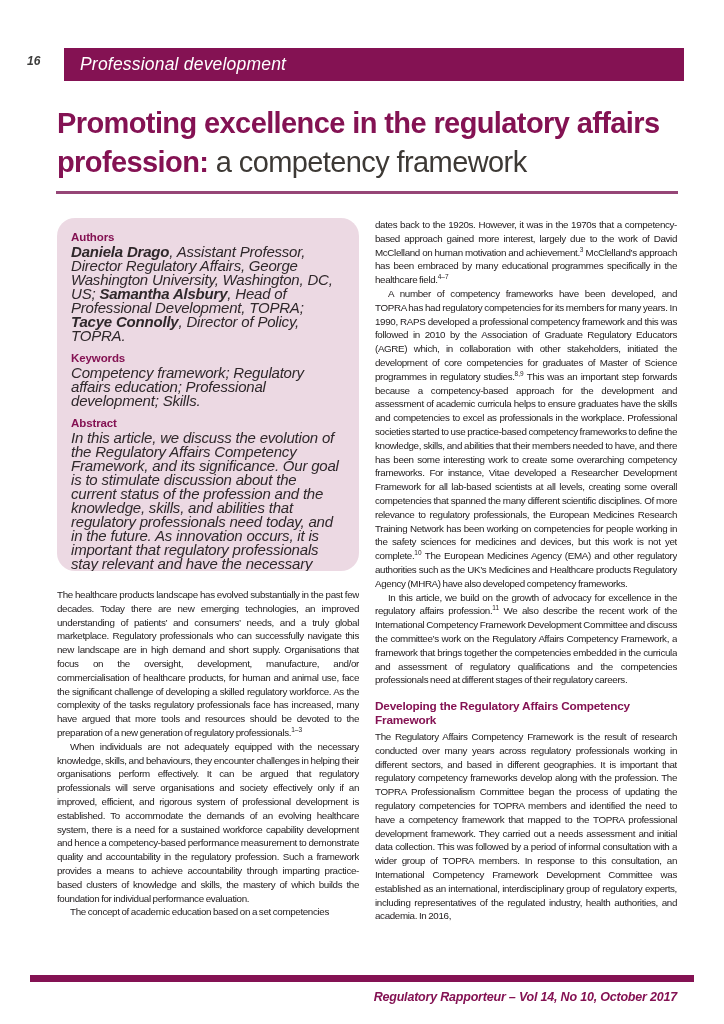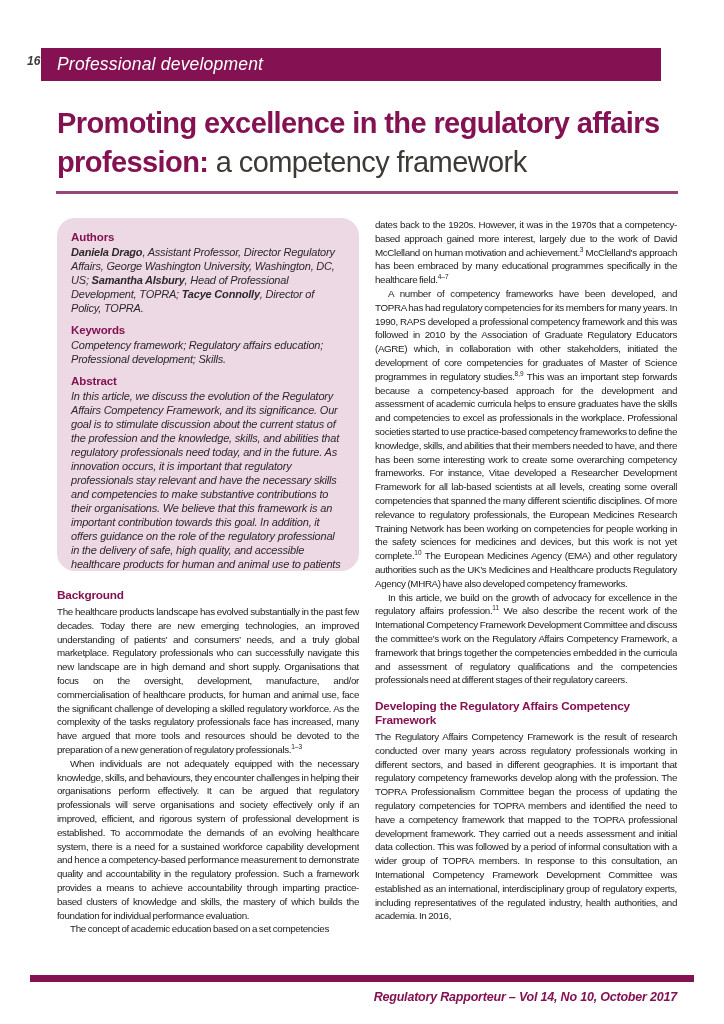--- a/index.html
+++ b/index.html
@@ -6,21 +6,21 @@
   body{
     width:724px;height:1024px;position:relative;background:#ffffff;
     font-family:"Liberation Sans", sans-serif;color:#252122;overflow:hidden;
   }
   
   .page-num{
     position:absolute;left:27px;top:54px;font-size:12px;font-style:italic;
     font-weight:bold;color:#3c3c3b;
   }
   .banner{
-    position:absolute;left:41px;top:48px;width:620px;height:33px;
+    position:absolute;left:64px;top:48px;width:620px;height:33px;
     background:#841253;display:flex;align-items:center;padding-left:16px;
     box-sizing:border-box;
   }
   .banner span{color:#ffffff;font-style:italic;font-size:17.5px;letter-spacing:.2px;}
   
   .title{
     position:absolute;left:57px;top:96px;width:622px;
     font-size:29px;line-height:39px;letter-spacing:-.6px;margin-top:8px;
   }
   .title .t-em{color:#841253;font-weight:bold;}
@@ -31,21 +31,21 @@
   
   .infobox{
     position:absolute;left:57px;top:218px;width:302px;height:353px;
     background:#ecd9e3;border-radius:18px;padding:13px 14px;box-sizing:border-box;
     overflow:hidden;
   }
   .infobox h4{
     margin:0 0 2px 0;color:#841253;font-size:11.5px;font-weight:bold;letter-spacing:-.1px;
   }
   .infobox p{
-    margin:0 0 9px 0;font-style:italic;font-size:11px;line-height:14px;
+    margin:0 0 9px 0;font-style:italic;font-size:15px;line-height:14px;
     color:#2f282b;letter-spacing:-.2px;
   }
   .infobox p b{font-weight:bold;}
   
   .col{position:absolute;width:302px;overflow:hidden;}
   .col-left{left:57px;top:588px;height:385px;}
   .col-right{left:375px;top:218px;height:755px;}
   h3.sec{
     margin:0 0 3px 0;color:#841253;font-size:11.8px;font-weight:bold;letter-spacing:-.2px;
   }
@@ -83,21 +83,20 @@
 <div class="infobox">
   <h4>Authors</h4>
   <p><b>Daniela Drago</b><span>, Assistant Professor, Director Regulatory Affairs, George Washington University, Washington, DC, US; </span><b>Samantha Alsbury</b><span>, Head of Professional Development, TOPRA; </span><b>Tacye Connolly</b><span>, Director of Policy, TOPRA.</span></p>
   <h4>Keywords</h4>
   <p>Competency framework; Regulatory affairs education; Professional development; Skills.</p>
   <h4>Abstract</h4>
   <p>In this article, we discuss the evolution of the Regulatory Affairs Competency Framework, and its significance. Our goal is to stimulate discussion about the current status of the profession and the knowledge, skills, and abilities that regulatory professionals need today, and in the future. As innovation occurs, it is important that regulatory professionals stay relevant and have the necessary skills and competencies to make substantive contributions to their organisations. We believe that this framework is an important contribution towards this goal. In addition, it offers guidance on the role of the regulatory professional in the delivery of safe, high quality, and accessible healthcare products for human and animal use to patients and consumers worldwide.</p>
 </div>
 
 <div class="col col-left">
-  <h3 class="sec">Background</h3>
   <p class="body"><span>The healthcare products landscape has evolved substantially in the past few decades. Today there are new emerging technologies, an improved understanding of patients’ and consumers’ needs, and a truly global marketplace. Regulatory professionals who can successfully navigate this new landscape are in high demand and short supply. Organisations that focus on the oversight, development, manufacture, and/or commercialisation of healthcare products, for human and animal use, face the significant challenge of developing a skilled regulatory workforce. As the complexity of the tasks regulatory professionals face has increased, many have argued that more tools and resources should be devoted to the preparation of a new generation of regulatory professionals.</span><sup>1–3</sup></p>
   <p class="body ind">When individuals are not adequately equipped with the necessary knowledge, skills, and behaviours, they encounter challenges in helping their organisations perform effectively. It can be argued that regulatory professionals will serve organisations and society effectively only if an improved, efficient, and rigorous system of professional development is established. To accommodate the demands of an evolving healthcare system, there is a need for a sustained workforce capability development and hence a competency-based performance measurement to demonstrate quality and accountability in the regulatory profession. Such a framework provides a means to achieve accountability through imparting practice-based clusters of knowledge and skills, the mastery of which builds the foundation for individual performance evaluation.</p>
   <p class="body ind">The concept of academic education based on a set competencies</p>
 </div>
 
 <div class="col col-right">
   <p class="body"><span>dates back to the 1920s. However, it was in the 1970s that a competency-based approach gained more interest, largely due to the work of David McClelland on human motivation and achievement.</span><sup>3</sup><span> McClelland’s approach has been embraced by many educational programmes specifically in the healthcare field.</span><sup>4–7</sup></p>
   <p class="body ind"><span>A number of competency frameworks have been developed, and TOPRA has had regulatory competencies for its members for many years. In 1990, RAPS developed a professional competency framework and this was followed in 2010 by the Association of Graduate Regulatory Educators (AGRE) which, in collaboration with other stakeholders, initiated the development of core competencies for graduates of Master of Science programmes in regulatory studies.</span><sup>8,9</sup><span> This was an important step forwards because a competency-based approach for the development and assessment of academic curricula helps to ensure graduates have the skills and competencies to excel as professionals in the workplace. Professional societies started to use practice-based competency frameworks to define the knowledge, skills, and abilities that their members needed to have, and there has been some interesting work to create some overarching competency frameworks. For instance, Vitae developed a Researcher Development Framework for all lab-based scientists at all levels, creating some overall competencies that spanned the many different scientific disciplines. Of more relevance to regulatory professionals, the European Medicines Research Training Network has been working on competencies for people working in the safety sciences for medicines and devices, but this work is not yet complete.</span><sup>10</sup><span> The European Medicines Agency (EMA) and other regulatory authorities such as the UK’s Medicines and Healthcare products Regulatory Agency (MHRA) have also developed competency frameworks.</span></p>
   <p class="body ind"><span>In this article, we build on the growth of advocacy for excellence in the regulatory affairs profession.</span><sup>11</sup><span> We also describe the recent work of the International Competency Framework Development Committee and discuss the committee’s work on the Regulatory Affairs Competency Framework, a framework that brings together the competencies embedded in the curricula and assessment of regulatory qualifications and the competencies professionals need at different stages of their regulatory careers.</span></p>
   <h3 class="sec later">Developing the Regulatory Affairs Competency Framework</h3>

